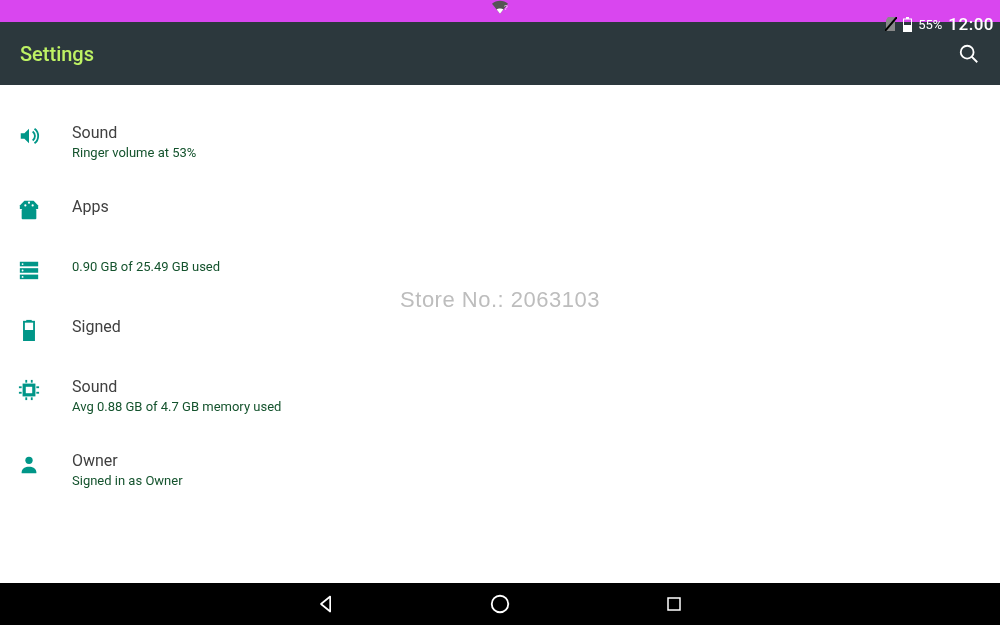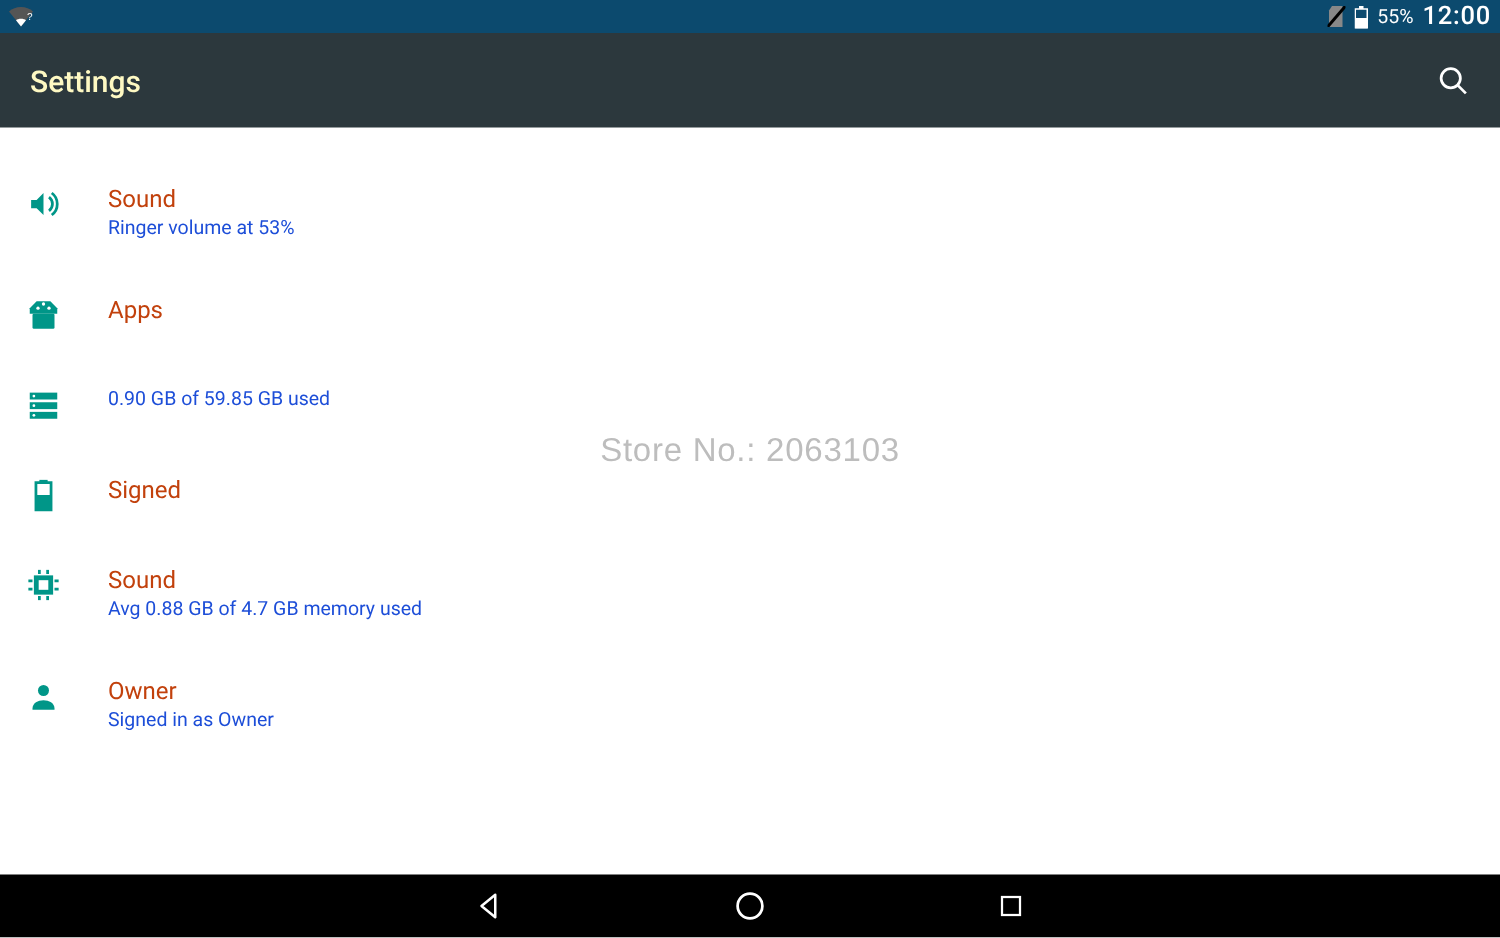--- a/index.html
+++ b/index.html
@@ -1,37 +1,37 @@
 <!DOCTYPE html>
 <html><head>
 <meta charset="utf-8">
 <style>
   * { margin: 0; padding: 0; box-sizing: border-box; }
   html, body { width: 1000px; height: 625px; font-family: Roboto, "Helvetica Neue", Arial, sans-serif; background: #fff; overflow: hidden; }
   .screen { width: 1000px; height: 625px; position: relative; background: #fff; }
 
   
-  .status-bar { height: 22px; background: #0c4a6e; color: #fff; display: flex; align-items: center; padding: 0 6px; font-size: 13px; }
+  .status-bar { height: 22px; background: #d946ef; color: #fff; display: flex; align-items: center; padding: 0 6px; font-size: 13px; flex-direction: column; }
   .status-left { display: flex; align-items: center; gap: 4px; }
   .status-right { margin-left: auto; display: flex; align-items: center; gap: 6px; }
   .status-right .pct { font-size: 13px; }
   .status-right .clock { font-size: 17px; font-weight: 500; letter-spacing: 0.5px; }
 
   
-  .app-bar { height: 63px; background: #2c383d; color: #fef9c3; display: flex; align-items: center; padding: 0 20px; }
+  .app-bar { height: 63px; background: #2c383d; color: #bef264; display: flex; align-items: center; padding: 0 20px; }
   .app-title { font-size: 20px; font-weight: 500; }
   .app-bar .search { margin-left: auto; display: flex; align-items: center; }
 
   
   .list { padding-top: 20px; }
   .item { display: flex; align-items: flex-start; padding: 18px 16px 18px 16px; cursor: pointer; }
   .item .icon-slot { width: 56px; display: flex; justify-content: flex-start; align-items: flex-start; padding-left: 2px; padding-top: 2px; }
   .item .texts { display: flex; flex-direction: column; }
-  .item .title { font-size: 16px; color: #c2410c; line-height: 20px; }
-  .item .sub { font-size: 13px; color: #1d4ed8; margin-top: 2px; line-height: 16px; }
+  .item .title { font-size: 16px; color: #404040; line-height: 20px; }
+  .item .sub { font-size: 13px; color: #14532d; margin-top: 2px; line-height: 16px; }
 
   .teal { color: #009688; fill: #009688; }
 
   
   .watermark { position: absolute; left: 50%; top: 300px; transform: translate(-50%, -50%); color: #bdbdbd; font-size: 22px; letter-spacing: 0.5px; pointer-events: none; z-index: 5; font-family: Arial, sans-serif; }
 
   
   .nav-bar { position: absolute; left: 0; right: 0; bottom: 0; height: 42px; background: #000; display: flex; align-items: center; justify-content: center; gap: 150px; }
   .nav-btn { width: 24px; height: 24px; display: flex; align-items: center; justify-content: center; cursor: pointer; }
 
@@ -125,21 +125,21 @@
             <rect x="2" y="3" width="20" height="5"></rect>
             <rect x="2" y="10" width="20" height="5"></rect>
             <rect x="2" y="17" width="20" height="5"></rect>
             <circle cx="5" cy="5.5" r="1" fill="#fff"></circle>
             <circle cx="5" cy="12.5" r="1" fill="#fff"></circle>
             <circle cx="5" cy="19.5" r="1" fill="#fff"></circle>
           </svg>
         </span>
       </div>
       <div class="texts">
-        <div class="sub">0.90 GB of 59.85 GB used</div>
+        <div class="sub">0.90 GB of 25.49 GB used</div>
       </div>
     </div>
 
     <div class="item">
       <div class="icon-slot">
         <span class="teal">
           <svg width="22" height="22" viewBox="0 0 24 24" fill="none">
             <rect x="9" y="1" width="6" height="2" fill="currentColor"></rect>
             <rect x="6.5" y="3" width="11" height="20" stroke="currentColor" stroke-width="2"></rect>
             <rect x="6.5" y="12" width="11" height="11" fill="currentColor"></rect>

